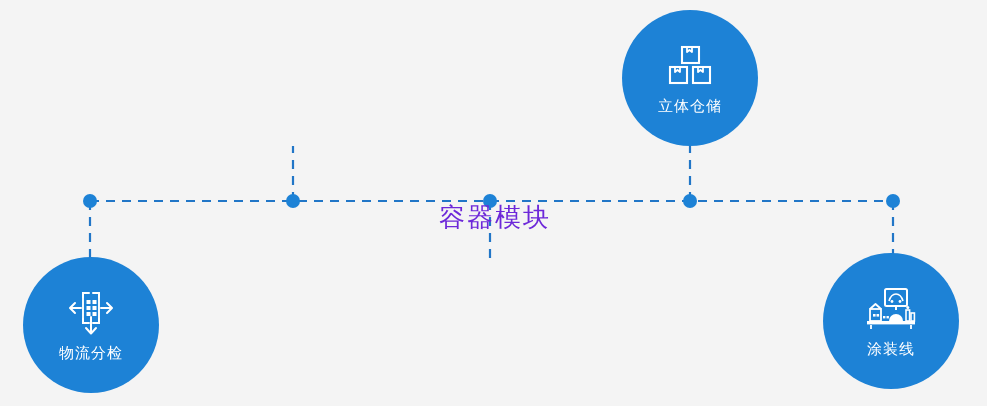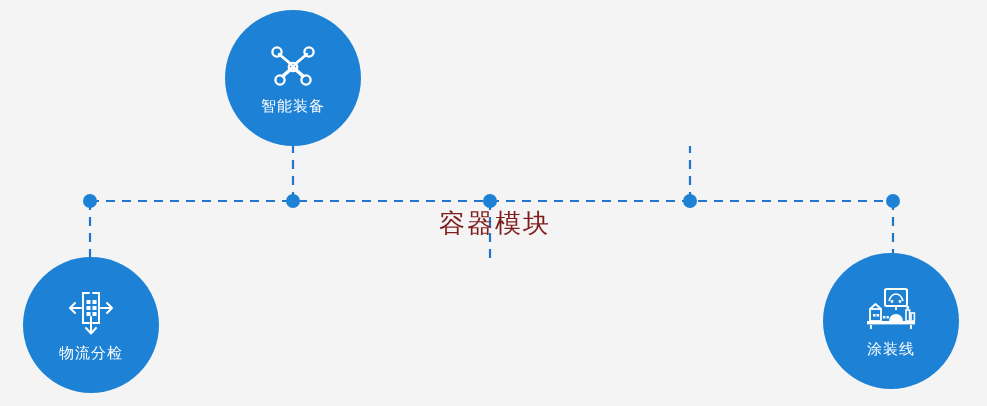--- a/index.html
+++ b/index.html
@@ -31,25 +31,24 @@
   .watermark {
     position: absolute;
     left: 430px;
     top: 200px;
     width: 130px;
     height: 34px;
     line-height: 34px;
     text-align: center;
     font-size: 26px;
     letter-spacing: 2px;
-    color: #7f1d1d;
-    font-family: Liberation Mono, monospace;
+    color: #6d28d9;
+    font-family: Liberation Sans, sans-serif;
     user-select: none;
     white-space: nowrap;
-    margin-top: 8px;
   }
   .node-circle {
     position: absolute;
     width: 136px;
     height: 136px;
     border-radius: 50%;
     background: #1d82d6;
     display: flex;
     flex-direction: column;
     align-items: center;
@@ -101,35 +100,34 @@
 
     <circle cx="90" cy="201" r="7" fill="#1d82d6"></circle>
     <circle cx="293" cy="201" r="7" fill="#1d82d6"></circle>
     <circle cx="490" cy="201" r="7" fill="#1d82d6"></circle>
     <circle cx="690" cy="201" r="7" fill="#1d82d6"></circle>
     <circle cx="893" cy="201" r="7" fill="#1d82d6"></circle>
   </svg>
 
   <div class="watermark">容器模块</div>
 
-  <div class="node-circle pos-smart">
+
+  <div class="node-circle pos-warehouse">
     <div class="node-icon">
-      <svg width="46" height="42" viewBox="0 0 46 42" fill="none" xmlns="http://www.w3.org/2000/svg">
-        <path d="M9 9 L21 19 M37 9 L25 19 M23 23 L13 32 M23 23 L33 32" stroke="#ffffff" stroke-width="2.3" stroke-linecap="round"></path>
-        <path d="M10 10 L34 31 M36 10 L12 31" stroke="#ffffff" stroke-width="2.3" stroke-linecap="round"></path>
-        <circle cx="7" cy="7" r="4.6" stroke="#ffffff" stroke-width="2.3" fill="none"></circle>
-        <circle cx="39" cy="7" r="4.6" stroke="#ffffff" stroke-width="2.3" fill="none"></circle>
-        <circle cx="10" cy="35" r="4.6" stroke="#ffffff" stroke-width="2.3" fill="none"></circle>
-        <circle cx="36" cy="35" r="4.6" stroke="#ffffff" stroke-width="2.3" fill="none"></circle>
-        <circle cx="23" cy="22" r="4.2" stroke="#ffffff" stroke-width="2.3" fill="none"></circle>
+      <svg width="44" height="42" viewBox="0 0 44 42" fill="none" xmlns="http://www.w3.org/2000/svg">
+        <rect x="14" y="2" width="17" height="16" stroke="#ffffff" stroke-width="2.1" fill="none"></rect>
+        <path d="M19 2 v5 l2.5 -2 L24 7 V2" stroke="#ffffff" stroke-width="1.8" fill="none" stroke-linejoin="round"></path>
+        <rect x="2" y="22" width="17" height="16" stroke="#ffffff" stroke-width="2.1" fill="none"></rect>
+        <path d="M7 22 v5 l2.5 -2 L12 27 V22" stroke="#ffffff" stroke-width="1.8" fill="none" stroke-linejoin="round"></path>
+        <rect x="25" y="22" width="17" height="16" stroke="#ffffff" stroke-width="2.1" fill="none"></rect>
+        <path d="M30 22 v5 l2.5 -2 L35 27 V22" stroke="#ffffff" stroke-width="1.8" fill="none" stroke-linejoin="round"></path>
       </svg>
     </div>
-    <div class="node-label">智能装备</div>
+    <div class="node-label">立体仓储</div>
   </div>
-
 
   <div class="node-circle pos-sorting">
     <div class="node-icon">
       <svg width="48" height="44" viewBox="0 0 48 44" fill="none" xmlns="http://www.w3.org/2000/svg">
 
         <path d="M16 6 V2 h6 M32 6 V2 h-6" stroke="#ffffff" stroke-width="2" fill="none" stroke-linecap="round"></path>
         <path d="M16 28 v4 h6 M32 28 v4 h-6" stroke="#ffffff" stroke-width="2" fill="none" stroke-linecap="round"></path>
         <path d="M16 2 v30 M32 2 v30" stroke="#ffffff" stroke-width="2" fill="none" opacity="0.95"></path>
 
         <rect x="19.5" y="9" width="4" height="4" fill="#ffffff"></rect>

